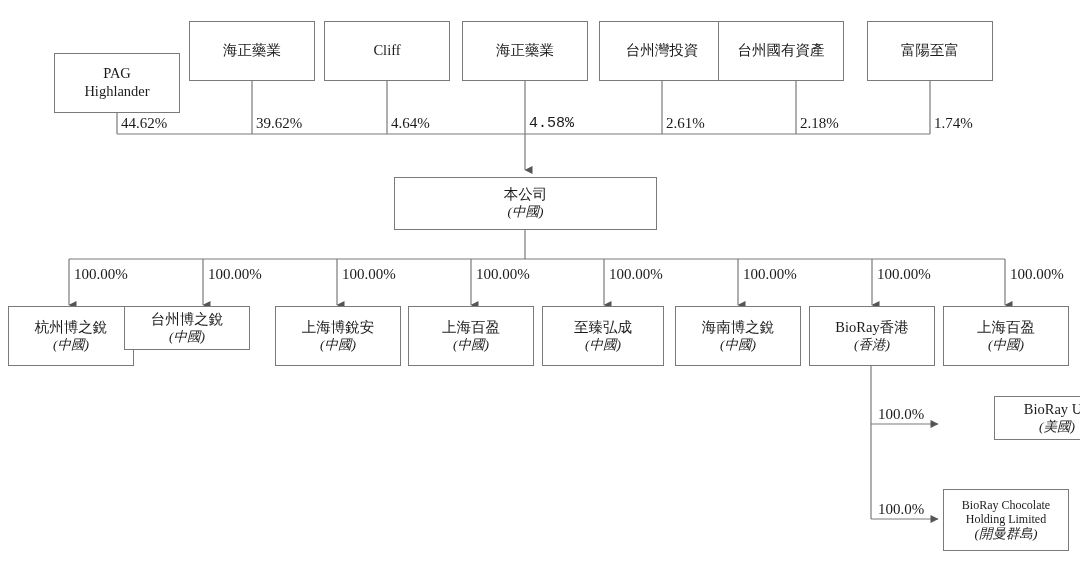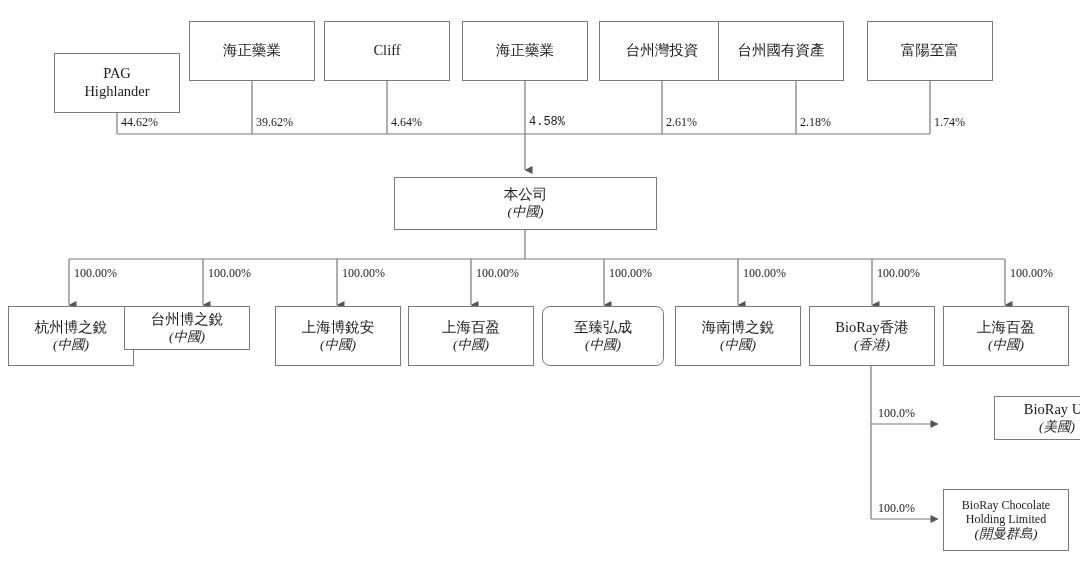--- a/index.html
+++ b/index.html
@@ -49,21 +49,21 @@
     font-style: italic;
   }
   .node.wrapname .nm {
     font-size: 12px;
     white-space: normal;
     line-height: 1.18;
     text-align: center;
   }
   .pct {
     position: absolute;
-    font-size: 12px;
+    font-size: 15px;
     color: #1a1a1a;
     white-space: nowrap;
     font-family: "Liberation Serif", "DejaVu Serif", serif;
   }
 </style>
 </head>
 <body>
 
 <div id="chart-root">
 
@@ -154,21 +154,21 @@
     <div class="juris">(中國)</div>
   </div>
   <div class="node" style="left:275px; top:306px; width:126px; height:60px;">
     <div class="nm">上海博銳安</div>
     <div class="juris">(中國)</div>
   </div>
   <div class="node" style="left:408px; top:306px; width:126px; height:60px;">
     <div class="nm">上海百盈</div>
     <div class="juris">(中國)</div>
   </div>
-  <div class="node" style="left:542px; top:306px; width:122px; height:60px;border-radius:8px;">
+  <div class="node" style="left:542px; top:306px; width:122px; height:60px;">
     <div class="nm">至臻弘成</div>
     <div class="juris">(中國)</div>
   </div>
   <div class="node" style="left:675px; top:306px; width:126px; height:60px;">
     <div class="nm">海南博之銳</div>
     <div class="juris">(中國)</div>
   </div>
   <div class="node" style="left:809px; top:306px; width:126px; height:60px;">
     <div class="nm">BioRay香港</div>
     <div class="juris">(香港)</div>

